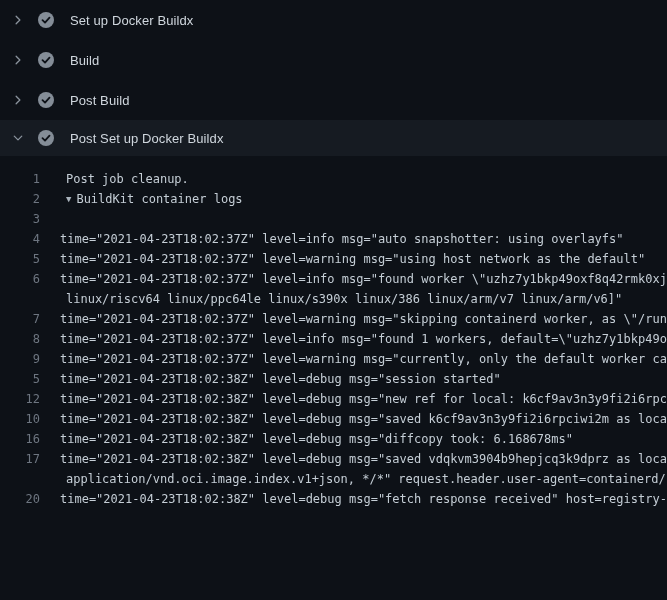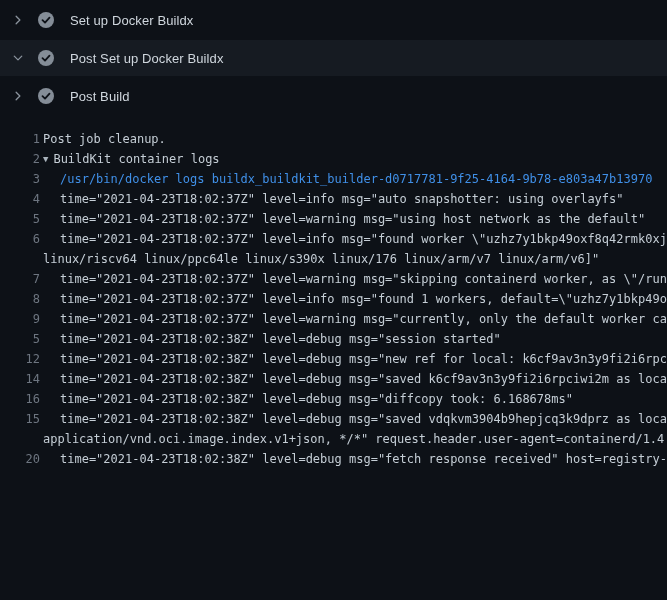--- a/index.html
+++ b/index.html
@@ -36,21 +36,21 @@
     font-family: "DejaVu Sans Mono", monospace;
     font-size: 12px; line-height: 20px;
     color: #c5ced6;
   }
   .log-row { display: flex; height: 20px; white-space: pre; }
   .gutter {
     flex: 0 0 40px; text-align: right;
     color: #6e7681; cursor: pointer;
     user-select: none;
   }
-  .log-text { margin-left: 3px; overflow: hidden; }
+  .log-text { margin-left: 26px; overflow: hidden; }
   .log-row.nested .log-text { margin-left: 20px; }
   .log-row.command .log-text { color: #4090e8; }
   .tri {
     display: inline-block; margin-right: 5px;
     font-size: 9px; color: #aab4bd;
     transform: translateY(-1px);
   }
   .group-label { cursor: pointer; }
 </style>
 </head>
@@ -66,64 +66,78 @@
     </span>
     <span class="status">
       <svg width="16" height="16" viewBox="0 0 16 16">
           <circle cx="8" cy="8" r="8" fill="#848d97"></circle>
           <path d="M4.5 8.2 L7 10.6 L11.5 5.6" fill="none" stroke="#0d1117" stroke-width="1.8" stroke-linecap="round" stroke-linejoin="round"></path>
         </svg>
     </span>
     <span class="step-label">Set up Docker Buildx</span>
   </div>
 
-
-  <div class="step-row expanded">
+  <div class="step-row">
     <span class="chev">
       <svg width="10" height="10" viewBox="0 0 16 16">
-          <path d="M2 5 L8 11 L14 5" fill="none" stroke="currentColor" stroke-width="2" stroke-linecap="round" stroke-linejoin="round"></path>
+          <path d="M5 2 L11 8 L5 14" fill="none" stroke="currentColor" stroke-width="2" stroke-linecap="round" stroke-linejoin="round"></path>
         </svg>
     </span>
     <span class="status">
       <svg width="16" height="16" viewBox="0 0 16 16">
           <circle cx="8" cy="8" r="8" fill="#848d97"></circle>
           <path d="M4.5 8.2 L7 10.6 L11.5 5.6" fill="none" stroke="#0d1117" stroke-width="1.8" stroke-linecap="round" stroke-linejoin="round"></path>
         </svg>
     </span>
-    <span class="step-label">Post Set up Docker Buildx</span>
+    <span class="step-label">Build</span>
   </div>
 
   <div class="step-row">
     <span class="chev">
       <svg width="10" height="10" viewBox="0 0 16 16">
           <path d="M5 2 L11 8 L5 14" fill="none" stroke="currentColor" stroke-width="2" stroke-linecap="round" stroke-linejoin="round"></path>
         </svg>
     </span>
     <span class="status">
       <svg width="16" height="16" viewBox="0 0 16 16">
           <circle cx="8" cy="8" r="8" fill="#848d97"></circle>
           <path d="M4.5 8.2 L7 10.6 L11.5 5.6" fill="none" stroke="#0d1117" stroke-width="1.8" stroke-linecap="round" stroke-linejoin="round"></path>
         </svg>
     </span>
     <span class="step-label">Post Build</span>
   </div>
 
+  <div class="step-row expanded">
+    <span class="chev">
+      <svg width="10" height="10" viewBox="0 0 16 16">
+          <path d="M2 5 L8 11 L14 5" fill="none" stroke="currentColor" stroke-width="2" stroke-linecap="round" stroke-linejoin="round"></path>
+        </svg>
+    </span>
+    <span class="status">
+      <svg width="16" height="16" viewBox="0 0 16 16">
+          <circle cx="8" cy="8" r="8" fill="#848d97"></circle>
+          <path d="M4.5 8.2 L7 10.6 L11.5 5.6" fill="none" stroke="#0d1117" stroke-width="1.8" stroke-linecap="round" stroke-linejoin="round"></path>
+        </svg>
+    </span>
+    <span class="step-label">Post Set up Docker Buildx</span>
+  </div>
+
 </div>
 
 <div class="log-area" id="log-area">
     <div class="log-row plain"><span class="gutter">1</span><span class="log-text">Post job cleanup.</span></div>
     <div class="log-row group"><span class="gutter">2</span><span class="log-text"><span class="tri">▼</span><span class="group-label">BuildKit container logs</span></span></div>
-    <div class="log-row command nested"><span class="gutter">3</span><span class="log-text">/usr/bin/docker logs buildx_buildkit_builder-d0717781-9f25-4164-9b78-e803a47b13970</span></div>
+    <div class="log-row command nested"><span class="gutter">3</span></div>
     <div class="log-row log nested"><span class="gutter">4</span><span class="log-text">time="2021-04-23T18:02:37Z" level=info msg="auto snapshotter: using overlayfs"</span></div>
     <div class="log-row log nested"><span class="gutter">5</span><span class="log-text">time="2021-04-23T18:02:37Z" level=warning msg="using host network as the default"</span></div>
     <div class="log-row log nested"><span class="gutter">6</span><span class="log-text">time="2021-04-23T18:02:37Z" level=info msg="found worker \"uzhz7y1bkp49oxf8q42rmk0xj</span></div>
-    <div class="log-row continuation"><span class="gutter"></span><span class="log-text">linux/riscv64 linux/ppc64le linux/s390x linux/176 linux/arm/v7 linux/arm/v6]"</span></div>
+    <div class="log-row continuation"><span class="gutter"></span><span class="log-text">linux/riscv64 linux/ppc64le linux/s390x linux/386 linux/arm/v7 linux/arm/v6]"</span></div>
     <div class="log-row log nested"><span class="gutter">7</span><span class="log-text">time="2021-04-23T18:02:37Z" level=warning msg="skipping containerd worker, as \"/run</span></div>
     <div class="log-row log nested"><span class="gutter">8</span><span class="log-text">time="2021-04-23T18:02:37Z" level=info msg="found 1 workers, default=\"uzhz7y1bkp49o</span></div>
     <div class="log-row log nested"><span class="gutter">9</span><span class="log-text">time="2021-04-23T18:02:37Z" level=warning msg="currently, only the default worker ca</span></div>
     <div class="log-row log nested"><span class="gutter">5</span><span class="log-text">time="2021-04-23T18:02:38Z" level=debug msg="session started"</span></div>
     <div class="log-row log nested"><span class="gutter">12</span><span class="log-text">time="2021-04-23T18:02:38Z" level=debug msg="new ref for local: k6cf9av3n3y9fi2i6rpc</span></div>
-    <div class="log-row log nested"><span class="gutter">14</span><span class="log-text">time="2021-04-23T18:02:38Z" level=debug msg="saved k6cf9av3n3y9fi2i6rpciwi2m as loca</span></div>
+    <div class="log-row log nested"><span class="gutter">10</span><span class="log-text">time="2021-04-23T18:02:38Z" level=debug msg="saved k6cf9av3n3y9fi2i6rpciwi2m as loca</span></div>
     <div class="log-row log nested"><span class="gutter">16</span><span class="log-text">time="2021-04-23T18:02:38Z" level=debug msg="diffcopy took: 6.168678ms"</span></div>
-    <div class="log-row log nested"><span class="gutter">15</span><span class="log-text">time="2021-04-23T18:02:38Z" level=debug msg="saved vdqkvm3904b9hepjcq3k9dprz as loca</span></div>
+    <div class="log-row log nested"><span class="gutter">17</span><span class="log-text">time="2021-04-23T18:02:38Z" level=debug msg="saved vdqkvm3904b9hepjcq3k9dprz as loca</span></div>
     <div class="log-row continuation"><span class="gutter"></span><span class="log-text">application/vnd.oci.image.index.v1+json, */*" request.header.user-agent=containerd/1.4</span></div>
     <div class="log-row log nested"><span class="gutter">20</span><span class="log-text">time="2021-04-23T18:02:38Z" level=debug msg="fetch response received" host=registry-</span></div>
   </div>
 
 </body></html>

